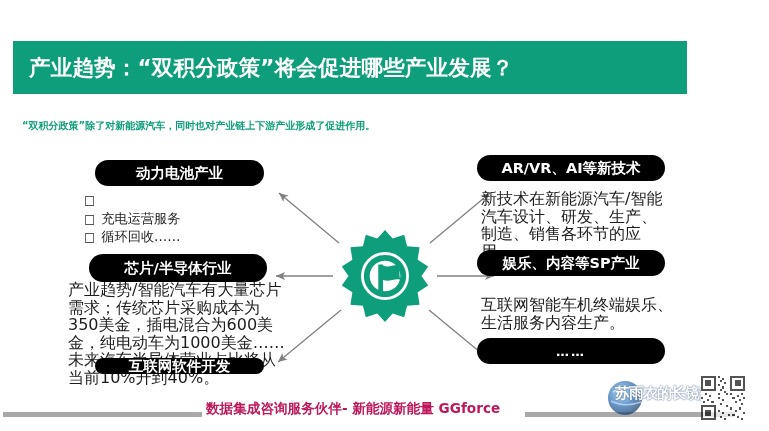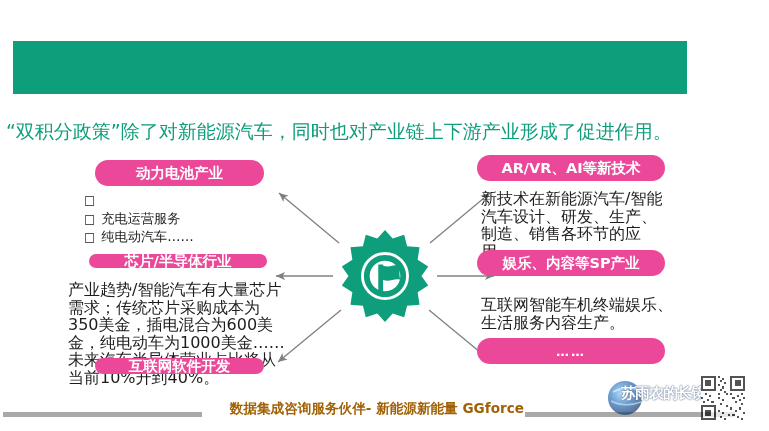--- a/index.html
+++ b/index.html
@@ -42,47 +42,47 @@
     color: #ffffff;
     font-size: 21.5px;
     font-weight: bold;
     letter-spacing: 0.2px;
     white-space: nowrap;
   }
 
   
   .subtitle {
     position: absolute;
-    left: 6px;
+    left: 22px;
     top: 119px;
     width: 730px;
     color: #0f9e7c;
-    font-size: 19px;
-    font-weight: normal;
+    font-size: 10px;
+    font-weight: bold;
     white-space: nowrap;
   }
 
   
   .pill {
     position: absolute;
-    background: #ec4899;
+    background: #000000;
     border-radius: 999px;
     color: #ffffff;
     font-weight: bold;
     font-size: 14.5px;
     text-align: center;
     display: flex;
     align-items: center;
     justify-content: center;
     white-space: nowrap;
     box-sizing: border-box;
   }
 
   .pill-battery   { left: 95px;  top: 160px; width: 169px; height: 26px; }
-  .pill-chip      { left: 89px;  top: 254px; width: 178px; height: 14px; }
+  .pill-chip      { left: 89px;  top: 254px; width: 178px; height: 28px; }
   .pill-internet  { left: 95px;  top: 358px; width: 169px; height: 16px; }
   .pill-arvr      { left: 477px; top: 155px; width: 188px; height: 26px; }
   .pill-sp        { left: 477px; top: 250px; width: 188px; height: 26px; }
   .pill-more      { left: 477px; top: 338px; width: 188px; height: 26px;
                     font-size: 13px; letter-spacing: 2px; }
 
   
   .body-text {
     position: absolute;
     color: #1d1d1d;
@@ -148,39 +148,39 @@
     top: 412px;
     width: 210px;
     height: 5px;
     background: #a9a9a9;
   }
   .footer-text {
     position: absolute;
     left: 206px;
     top: 400px;
     width: 318px;
-    text-align: right;
-    color: #a16207;
+    text-align: left;
+    color: #be185d;
     font-size: 13.6px;
     font-weight: bold;
     white-space: nowrap;
   }
 
   
   .watermark {
     position: absolute;
     left: 603px;
     top: 374px;
     width: 160px;
     height: 50px;
     opacity: 0.72;
   }
   .wm-text {
     position: absolute;
-    left: 18px;
+    left: 12px;
     top: 10px;
     font-size: 15px;
     font-weight: bold;
     color: #ffffff;
     text-shadow: 0 0 2px #274a7a, 0 0 1px #1b3a63;
     white-space: nowrap;
     letter-spacing: -1px;
   }
   .qr {
     position: absolute;
@@ -189,20 +189,21 @@
     width: 44px;
     height: 44px;
   }
 </style>
 </head>
 <body>
 
 <div class="slide">
 
   <div class="header-band"></div>
+  <div class="header-title">产业趋势：“双积分政策”将会促进哪些产业发展？</div>
 
   <div class="subtitle">“双积分政策”除了对新能源汽车，同时也对产业链上下游产业形成了促进作用。</div>
 
   <svg class="connectors" viewBox="0 0 769 431" xmlns="http://www.w3.org/2000/svg">
     <defs>
       <marker id="ah" markerWidth="9" markerHeight="9" refX="7" refY="3.2" orient="auto" markerUnits="strokeWidth">
         <path d="M0,0 L7,3.2 L0,6.4 L1.8,3.2 z" fill="#808080"></path>
       </marker>
     </defs>
     <g stroke="#808080" stroke-width="1.3" fill="none" marker-end="url(#ah)">
@@ -243,21 +244,21 @@
   <div class="bullets">
     <div class="bullet-row">
       <span class="bullet-mark">□</span>
     </div>
     <div class="bullet-row">
       <span class="bullet-mark">□</span>
       <span>充电运营服务</span>
     </div>
     <div class="bullet-row">
       <span class="bullet-mark">□</span>
-      <span>纯电动汽车……</span>
+      <span>循环回收……</span>
     </div>
   </div>
 
   <div class="pill pill-chip">芯片/半导体行业</div>
 
   <div class="body-text txt-chip">产业趋势/智能汽车有大量芯片需求；传统芯片采购成本为350美金，插电混合为600美金，纯电动车为1000美金……未来汽车半导体营业占比将从当前10%升到40%。</div>
 
   <div class="pill pill-internet">互联网软件开发</div>
 
   <div class="pill pill-arvr">AR/VR、AI等新技术</div>

